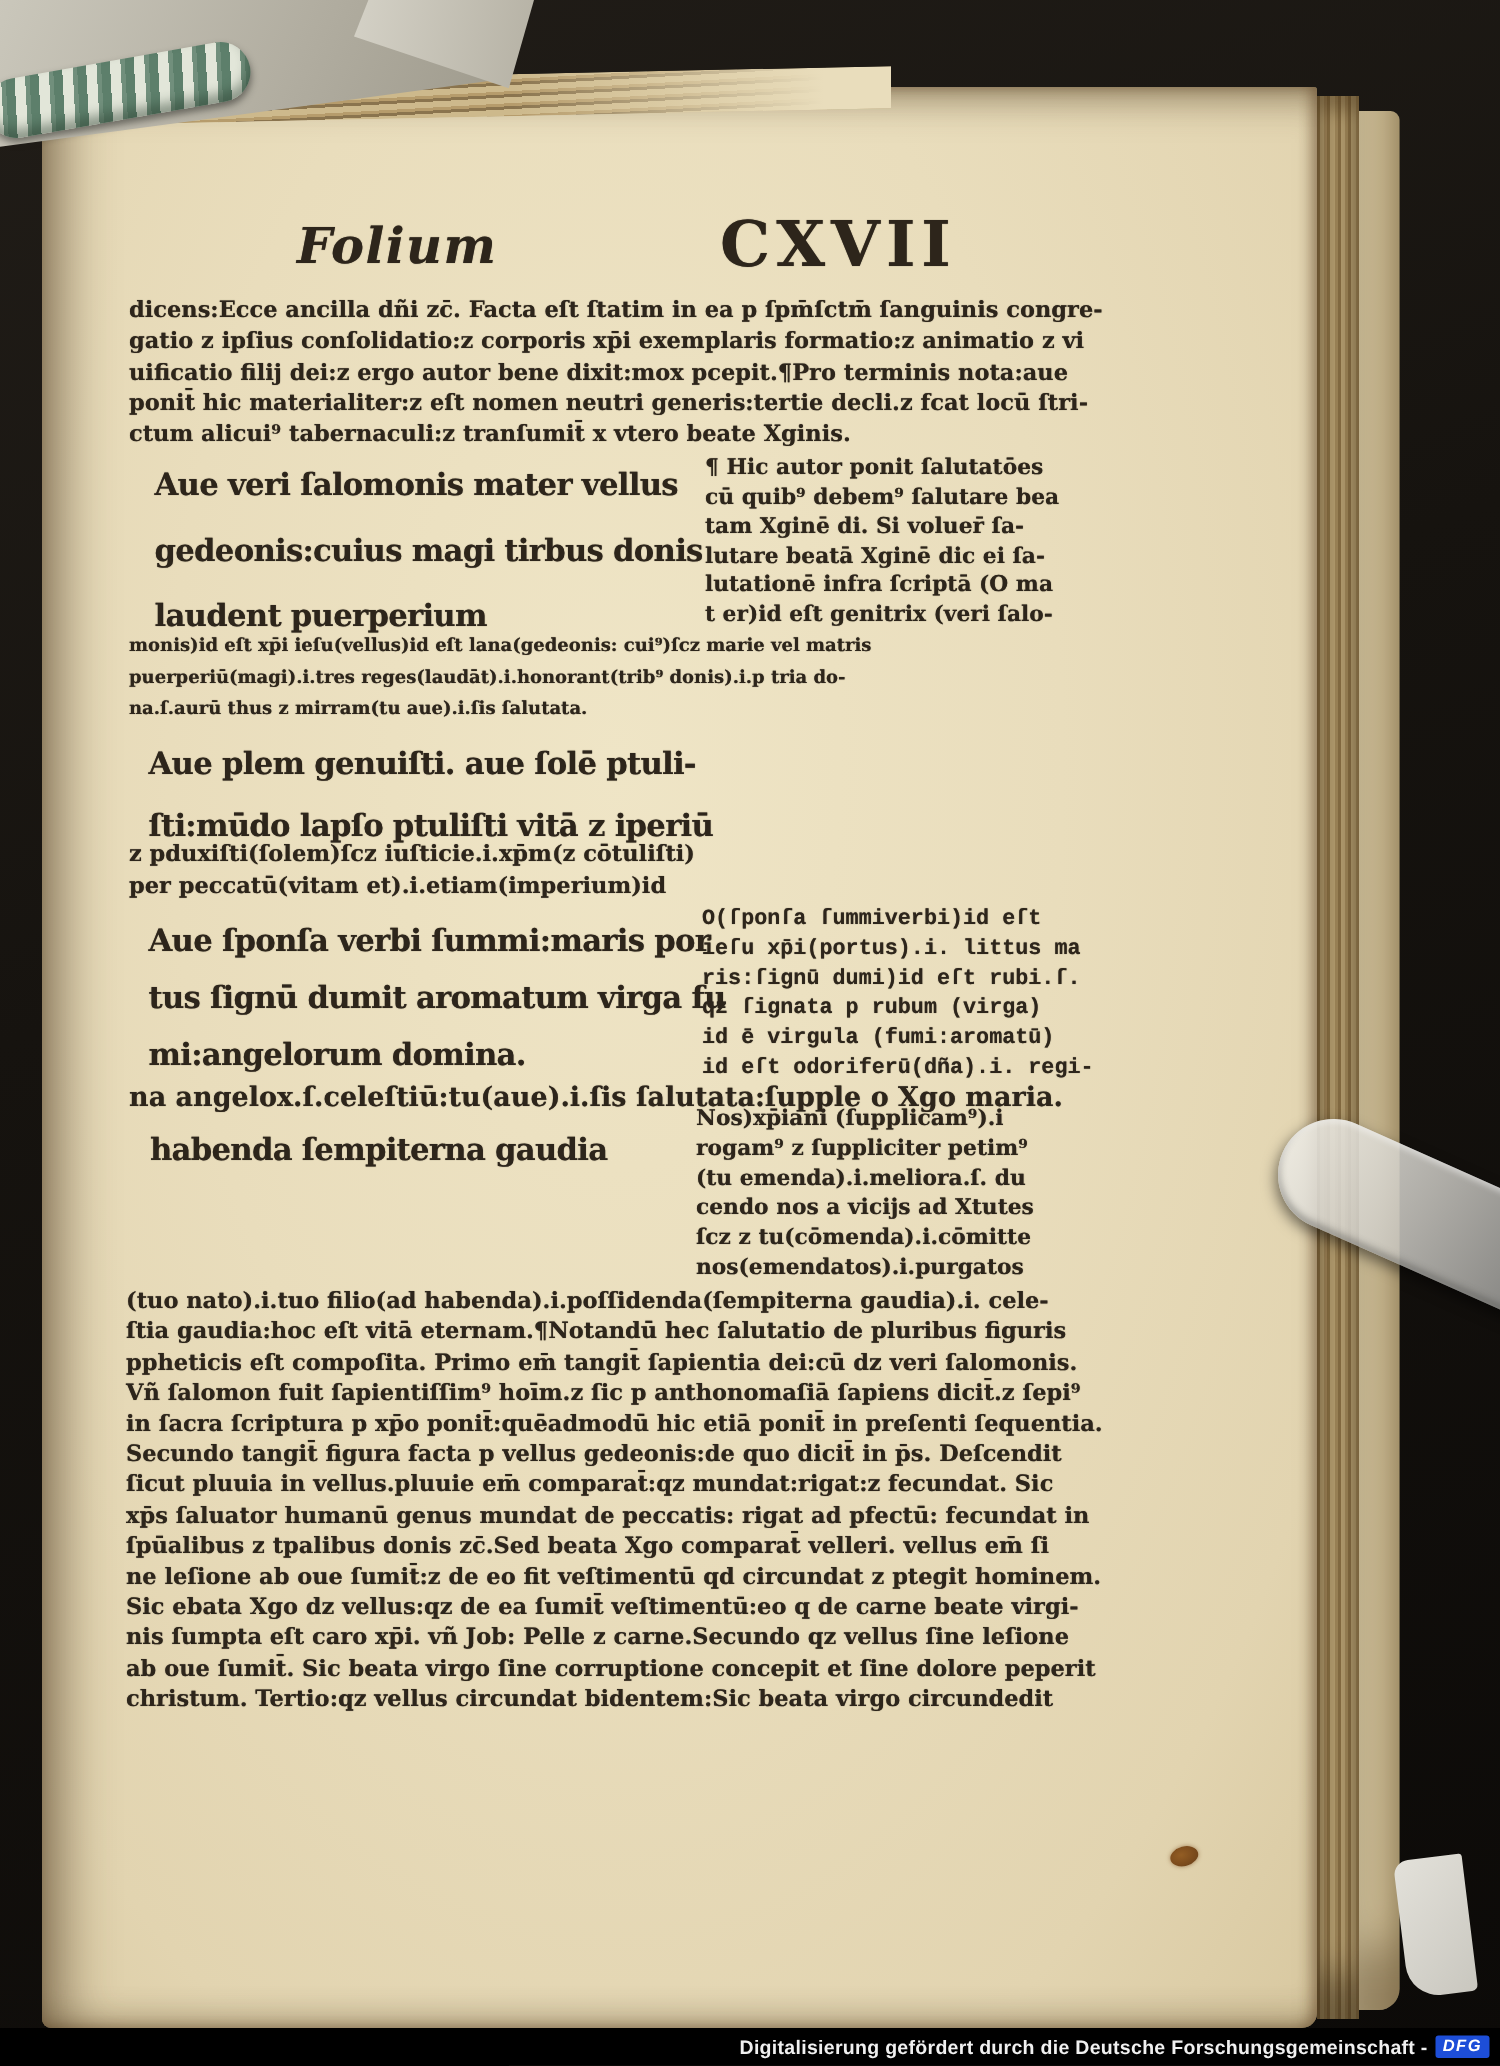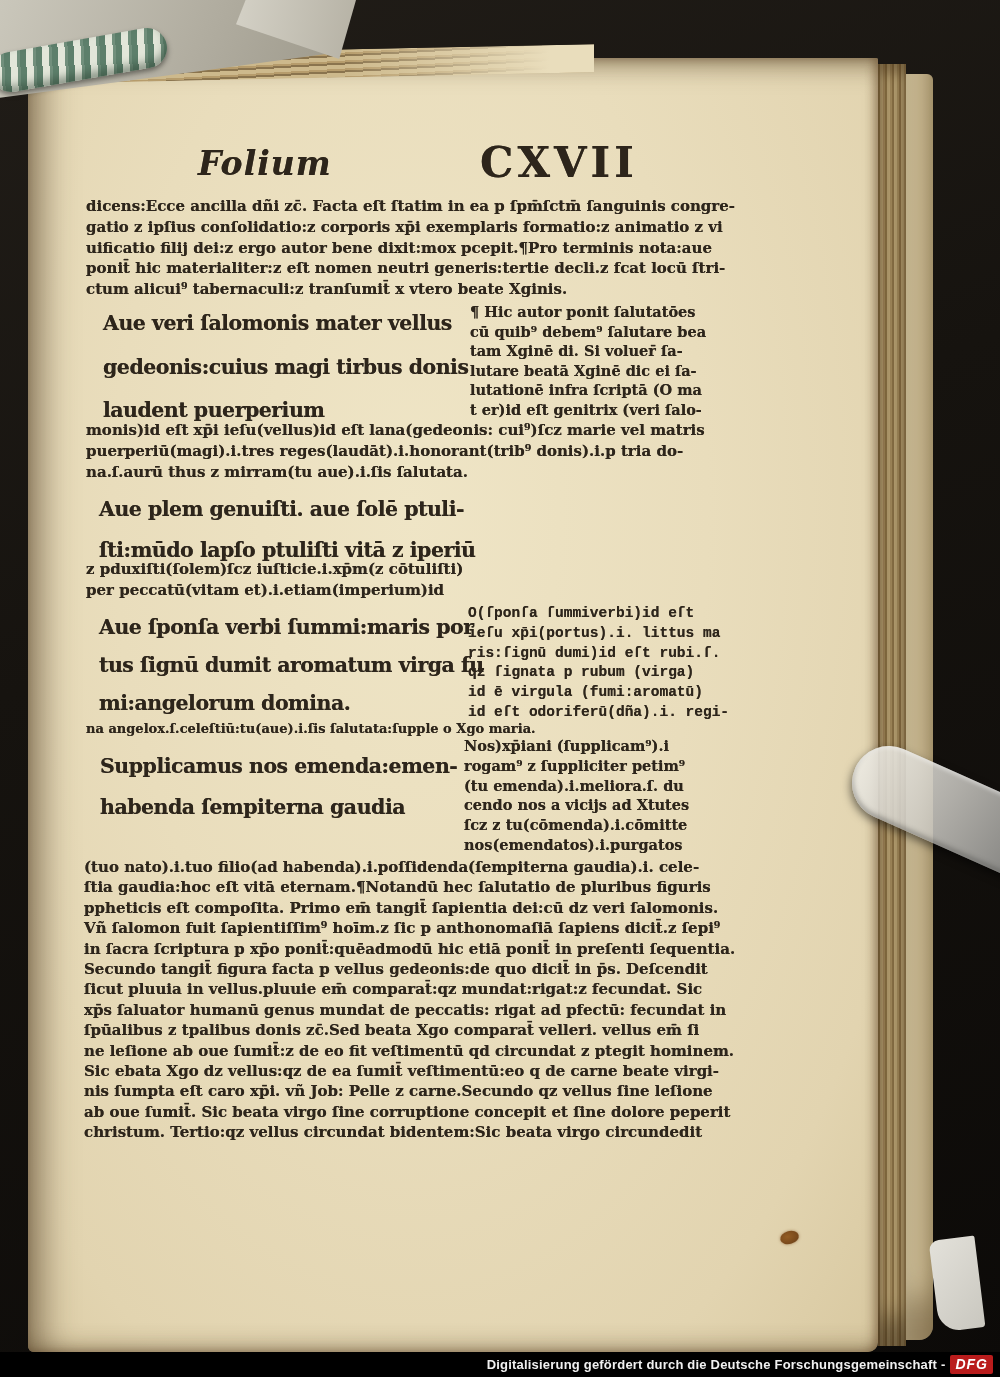--- a/index.html
+++ b/index.html
@@ -59,37 +59,37 @@
   .txt{position:absolute;z-index:5;color:#2d251b;font-weight:bold;
        text-shadow:0 0 .6px rgba(45,37,27,.75);}
   .ln{white-space:nowrap;}
   .hdr-folium{left:198px;top:144px;font-size:33px;letter-spacing:1px;font-style:italic;}
   .hdr-number{left:480px;top:138px;font-size:42px;letter-spacing:4px;font-style:normal;}
   .t-top{left:86px;top:196px;font-size:15px;line-height:20.8px;}
   .verse{font-size:20.5px;letter-spacing:-0.5px;}
   .verse-a{left:103px;top:302px;line-height:43.5px;}
   .gloss{font-size:14.5px;line-height:19.6px;}
   .gloss-a{left:470px;top:302px;}
-  .t-mid{left:86px;top:420px;font-size:15px;line-height:21px;}
+  .t-mid{left:86px;top:420px;font-size:12px;line-height:21px;}
   .verse-b{left:99px;top:489px;line-height:41px;}
   .comm-b{left:86px;top:559px;font-size:15px;line-height:21px;}
   .gloss-b{left:470px;top:487px;}
   .verse-c{left:99px;top:608px;line-height:38px;}
   .gloss-c{left:468px;top:604px;line-height:19.8px;font-family:Liberation Mono, monospace;}
-  .bridge{left:86px;top:721px;font-size:13px;}
+  .bridge{left:86px;top:721px;font-size:18px;}
   .verse-d{left:100px;top:746px;line-height:41px;}
   .gloss-d{left:464px;top:736px;line-height:19.8px;}
   .t-bottom{left:84px;top:857px;font-size:15px;line-height:20.4px;}
   
   .footer{position:absolute;left:0;top:1352px;width:1000px;height:25px;z-index:7;
         background:#000;display:flex;align-items:center;justify-content:flex-end;
         font-family:"Liberation Sans", sans-serif;}
   .credit{color:#f0f0f0;font-size:13px;font-weight:bold;letter-spacing:.2px;}
   .dfg-badge{display:inline-block;margin:0 7px 0 5px;padding:1px 5px 2px 5px;
-        background:#b91c1c;color:#fff;font-size:14px;font-weight:bold;font-style:italic;
+        background:#1d4ed8;color:#fff;font-size:11px;font-weight:bold;font-style:italic;
         border-radius:2px;letter-spacing:1px;text-align:center;}
 </style>
 </head>
 <body>
 
 <div id="stage">
 
   <div class="page"></div>
   <div class="top-edge"></div>
   <div class="fore-edge-1"></div>
@@ -149,21 +149,20 @@
     <div class="ln">ieſu xp̄i(portus).i. littus ma</div>
     <div class="ln">ris:ſignū dumi)id eſt rubi.ſ.</div>
     <div class="ln">qz ſignata p rubum (virga)</div>
     <div class="ln">id ē virgula (fumi:aromatū)</div>
     <div class="ln">id eſt odoriferū(dña).i. regi-</div>
   </div>
 
   <div class="txt bridge">na angelox.ſ.celeſtiū:tu(aue).i.ſis ſalutata:ſupple o Xgo maria.</div>
 
   <div class="txt verse verse-d">
-    <div class="ln">Supplicamus nos emenda:emen-</div>
     <div class="ln">habenda ſempiterna gaudia</div>
   </div>
   <div class="txt gloss gloss-d">
     <div class="ln">Nos)xp̄iani (ſupplicam⁹).i</div>
     <div class="ln">rogam⁹ z ſuppliciter petim⁹</div>
     <div class="ln">(tu emenda).i.meliora.ſ. du</div>
     <div class="ln">cendo nos a vicijs ad Xtutes</div>
     <div class="ln">ſcz z tu(cōmenda).i.cōmitte</div>
     <div class="ln">nos(emendatos).i.purgatos</div>
   </div>

